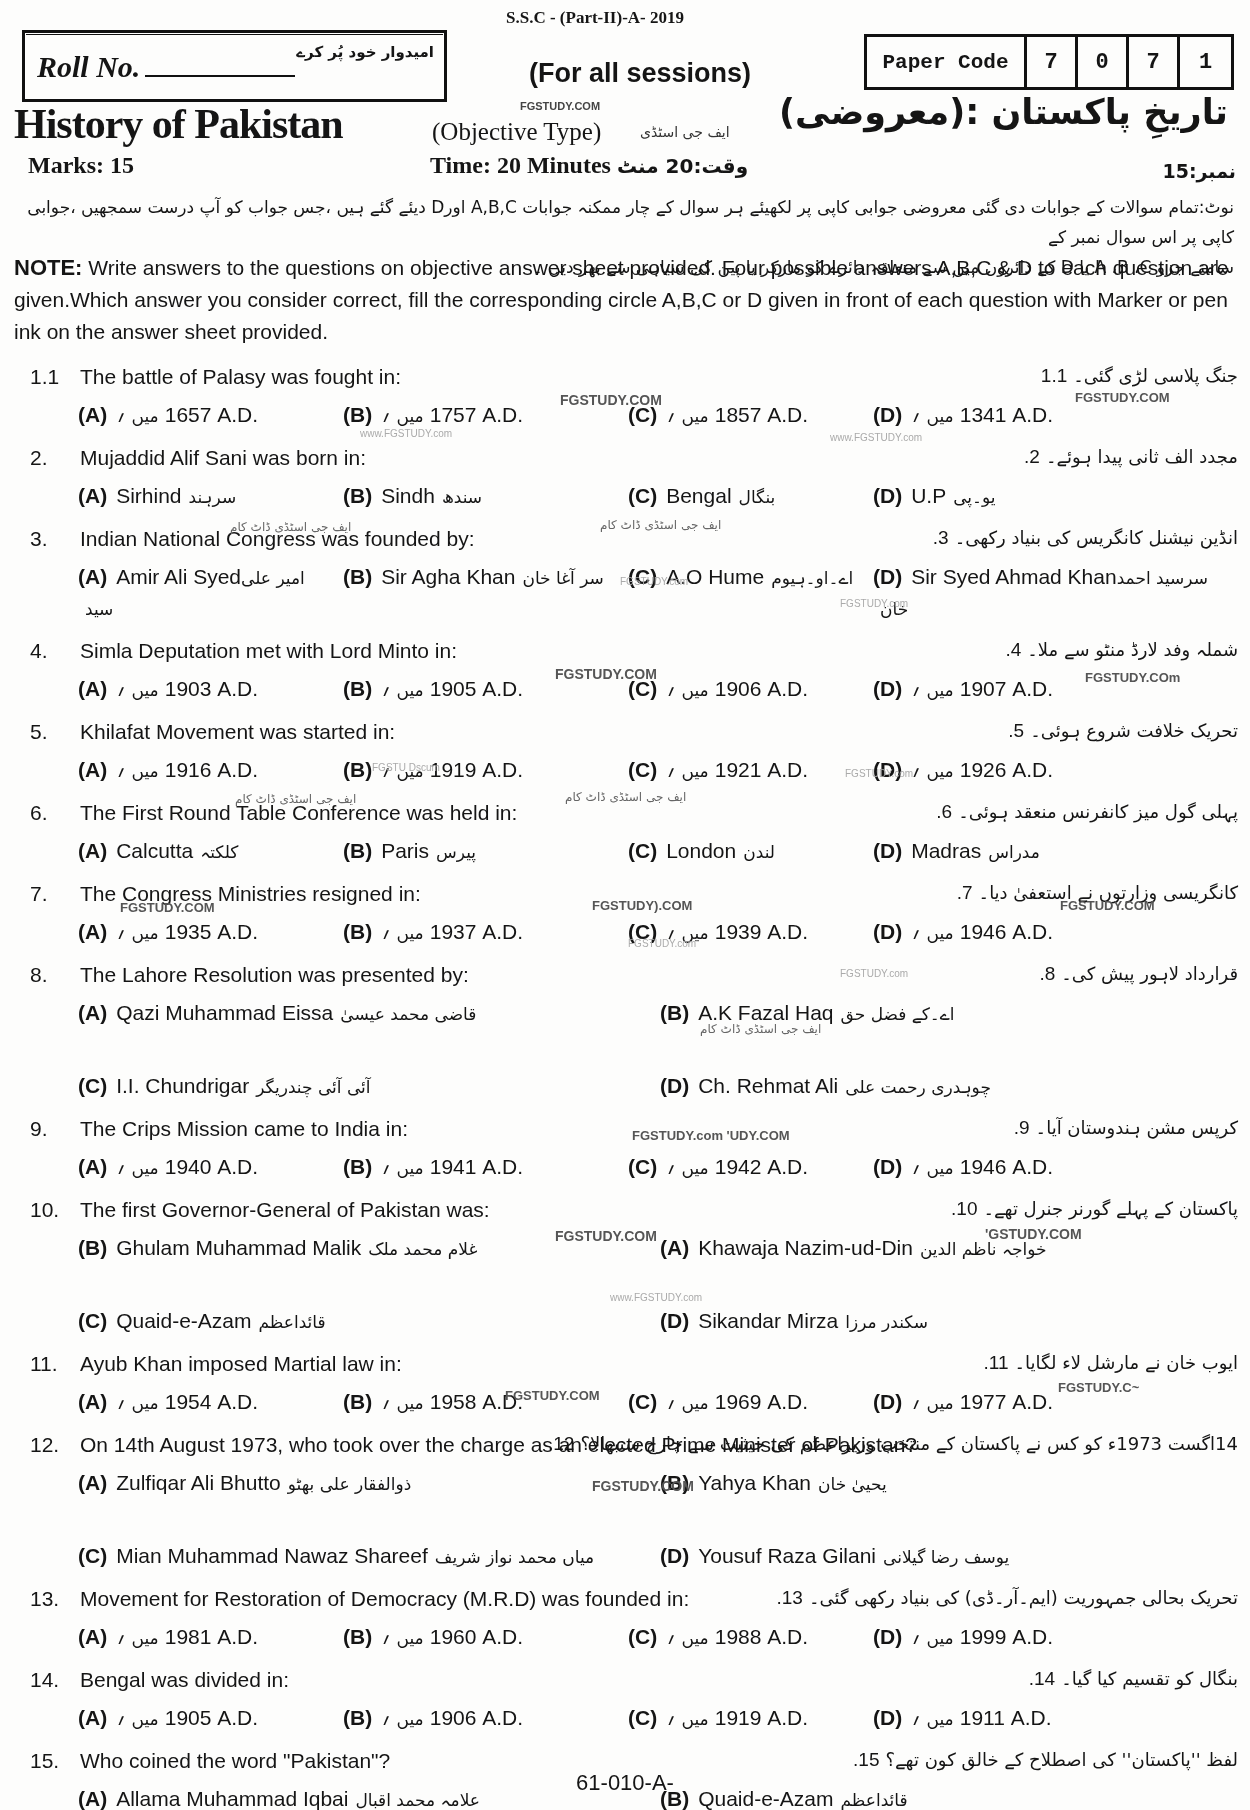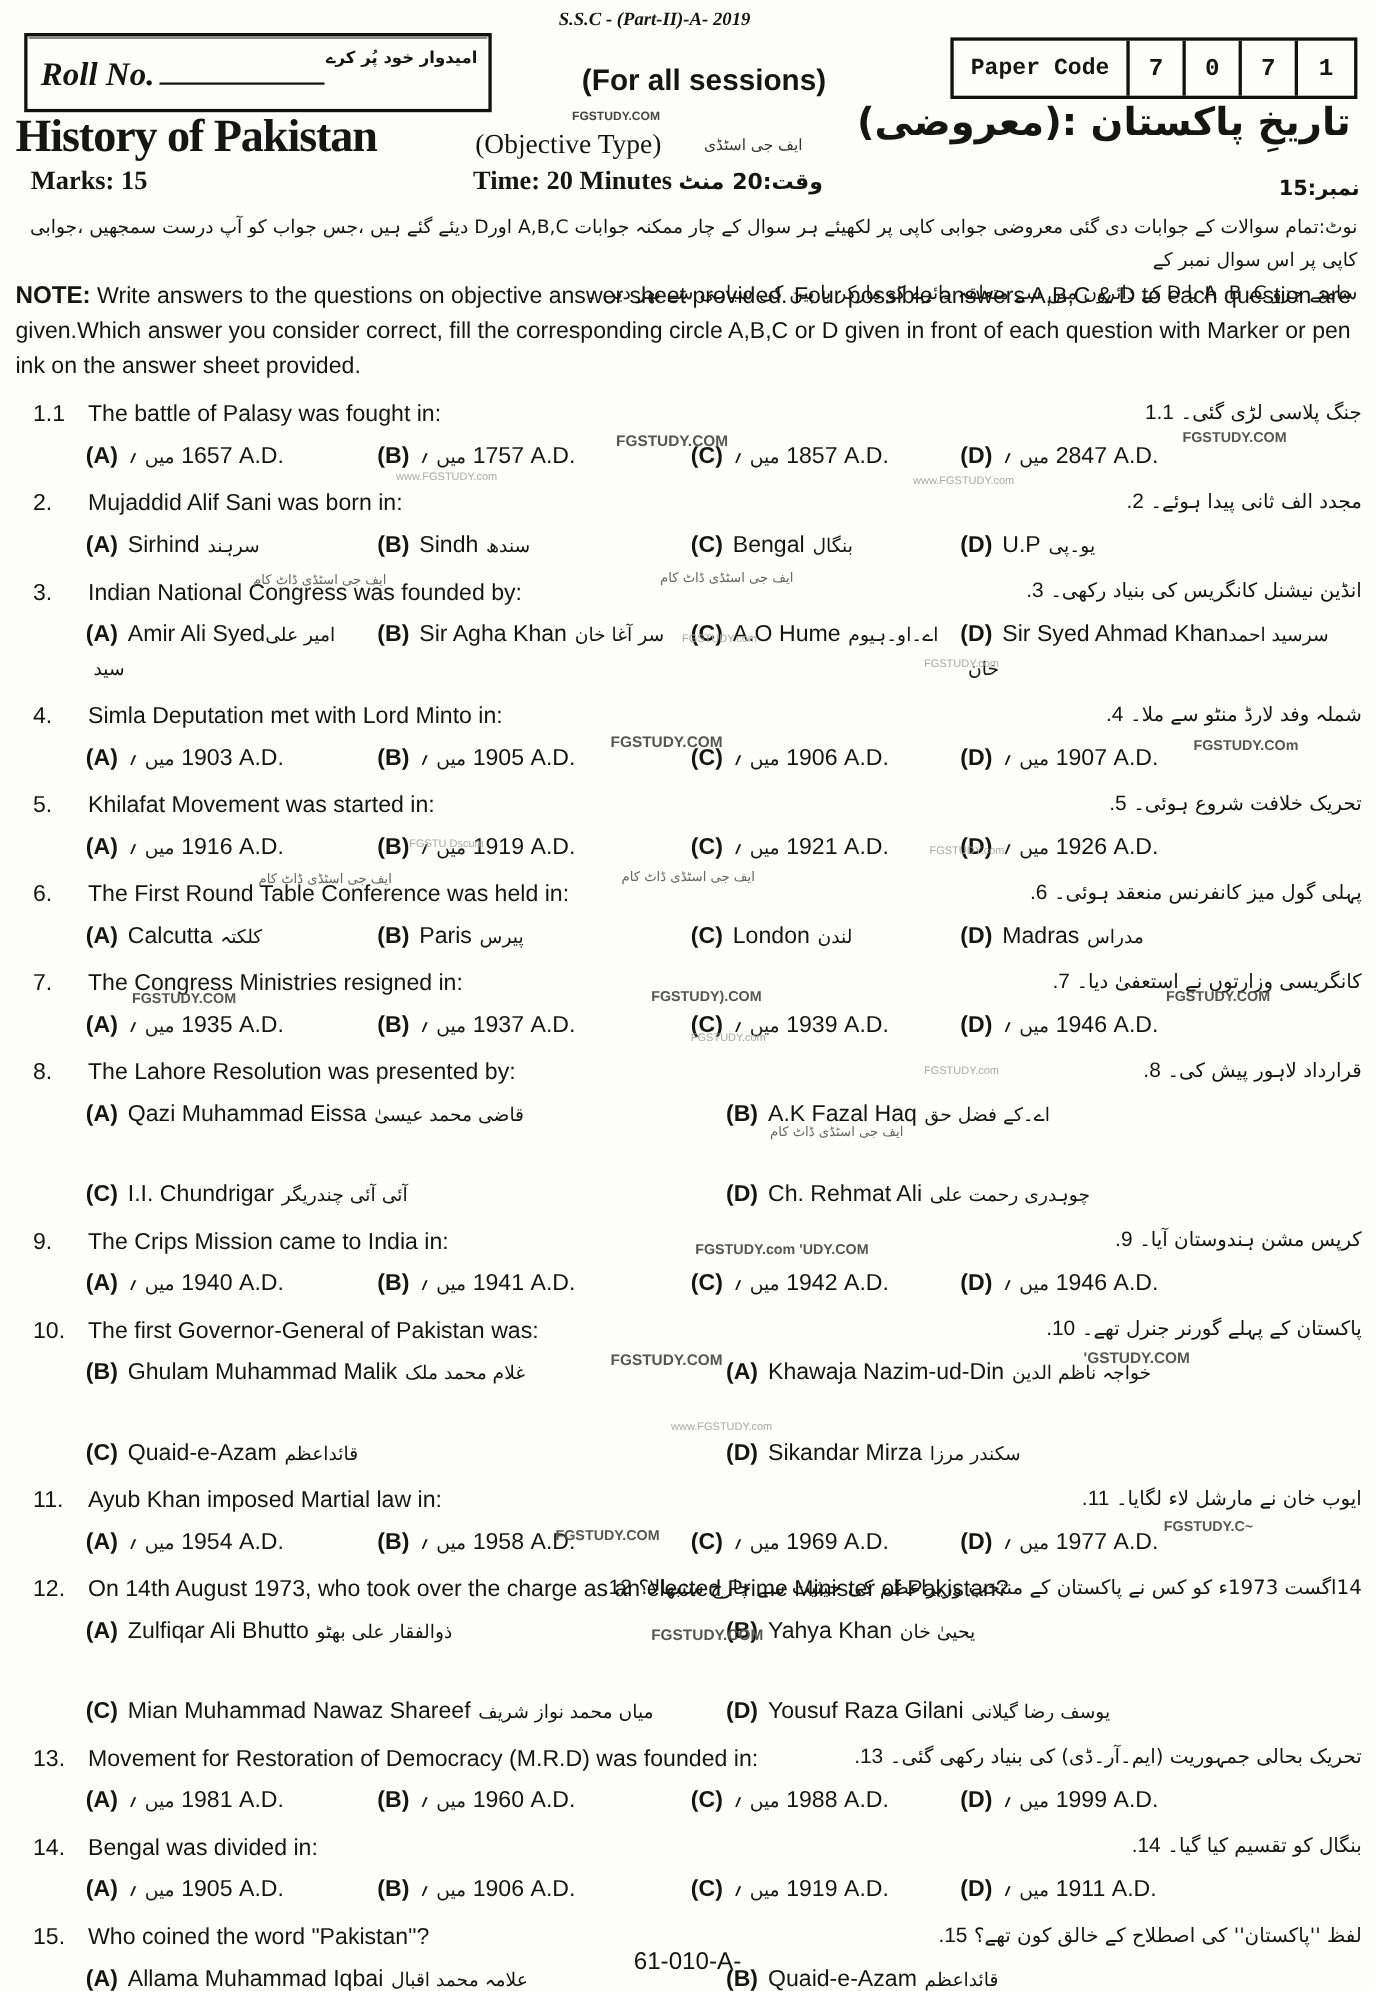--- a/index.html
+++ b/index.html
@@ -5,21 +5,21 @@
   * { margin:0; padding:0; box-sizing:border-box; }
   body { background:#777; font-family:"Liberation Sans", sans-serif; }
   .page {
     position:relative; width:1250px; height:1810px; margin:0 auto;
     background:#fdfdfc; color:#151515; overflow:hidden;
   }
   .ur { font-family:"DejaVu Sans", sans-serif; direction:rtl; unicode-bidi:isolate; }
 
   
   .ssc-line { position:absolute; top:8px; left:0; right:60px; text-align:center;
-    font-family:"Liberation Serif", serif; font-style:italic; font-weight:bold; font-size:17px; }
+    font-family:"Liberation Serif", serif; font-weight:bold; font-size:17px; }
   .rollno-box { position:absolute; left:22px; top:30px; width:425px; height:72px;
     border:3px solid #111; box-shadow:0 0 0 1px #fff inset, 0 4px 0 -2px #111 inset; padding:8px 12px; }
   .rollno-label { font-family:"Liberation Serif", serif; font-style:italic; font-weight:bold; font-size:30px;
     display:inline-block; margin-top:3px; }
   .rollno-line { display:inline-block; width:150px; border-bottom:2px solid #111; height:36px; }
   .rollno-ur { position:absolute; right:10px; top:10px; font-size:15px; font-weight:bold; }
   .for-all { position:absolute; top:58px; left:440px; width:400px; text-align:center;
     font-size:27px; font-weight:bold; }
   .paper-code { position:absolute; right:16px; top:34px; display:flex; border:3px solid #111; height:56px;font-family:Liberation Mono, monospace; }
   .paper-code .pc-label { width:160px; font-weight:bold; font-size:21px; display:flex; align-items:center;
@@ -119,21 +119,21 @@
   <div class="questions">
       <div class="question">
         <div class="q-row"><span class="q-no">1.1</span><span class="q-en">The battle of Palasy was fought in:</span><span class="q-ur ur">
             <span>جنگ پلاسی لڑی گئی۔</span>
             <span class="q-ur-no">1.1</span>
           </span></div>
         <div class="opt-row">
           <span class="opt"><b class="opt-label">(A)</b><span class="year-ur ur">میں ؍</span><span class="opt-en">1657 A.D.</span></span>
           <span class="opt"><b class="opt-label">(B)</b><span class="year-ur ur">میں ؍</span><span class="opt-en">1757 A.D.</span></span>
           <span class="opt"><b class="opt-label">(C)</b><span class="year-ur ur">میں ؍</span><span class="opt-en">1857 A.D.</span></span>
-          <span class="opt"><b class="opt-label">(D)</b><span class="year-ur ur">میں ؍</span><span class="opt-en">2847 A.D.</span></span>
+          <span class="opt"><b class="opt-label">(D)</b><span class="year-ur ur">میں ؍</span><span class="opt-en">1341 A.D.</span></span>
         </div>
       </div>
       <div class="question">
         <div class="q-row"><span class="q-no">2.</span><span class="q-en">Mujaddid Alif Sani was born in:</span><span class="q-ur ur">
             <span>مجدد الف ثانی پیدا ہوئے۔</span>
             <span class="q-ur-no">.2</span>
           </span></div>
         <div class="opt-row">
           <span class="opt"><b class="opt-label">(A)</b><span class="opt-en">Sirhind</span><span class="opt-ur ur">سرہند</span></span>
           <span class="opt"><b class="opt-label">(B)</b><span class="opt-en">Sindh</span><span class="opt-ur ur">سندھ</span></span>

